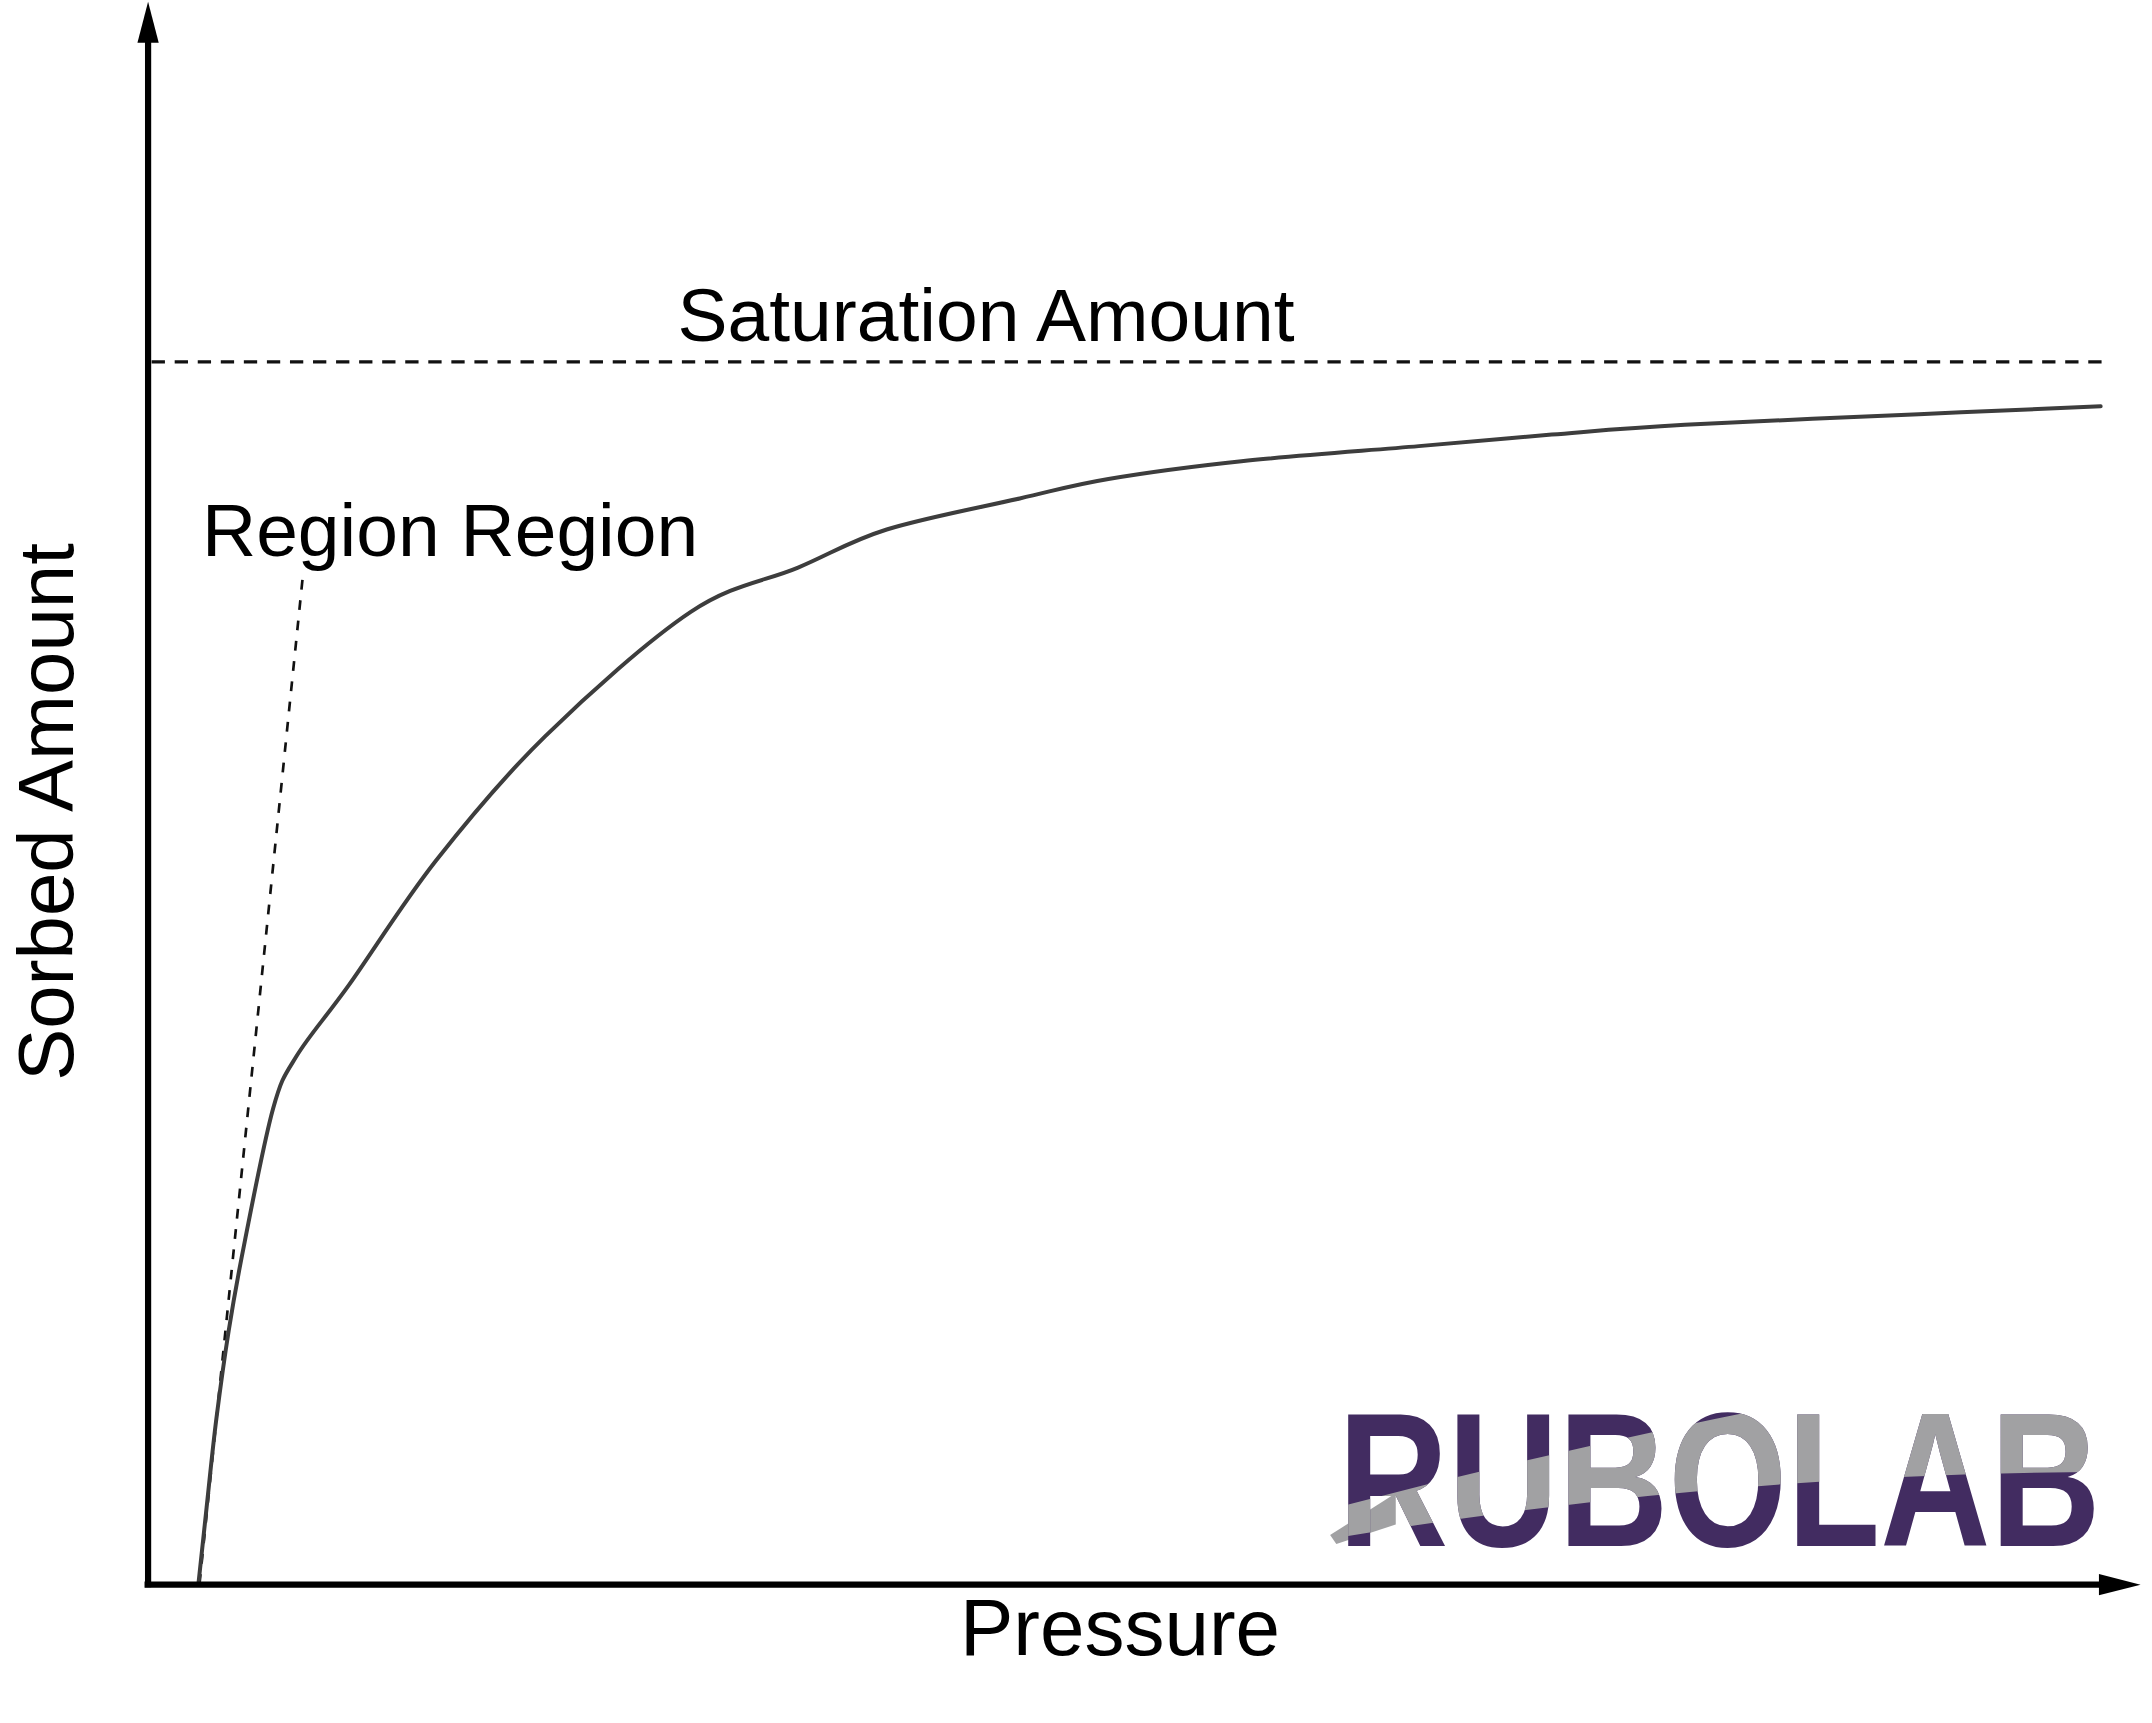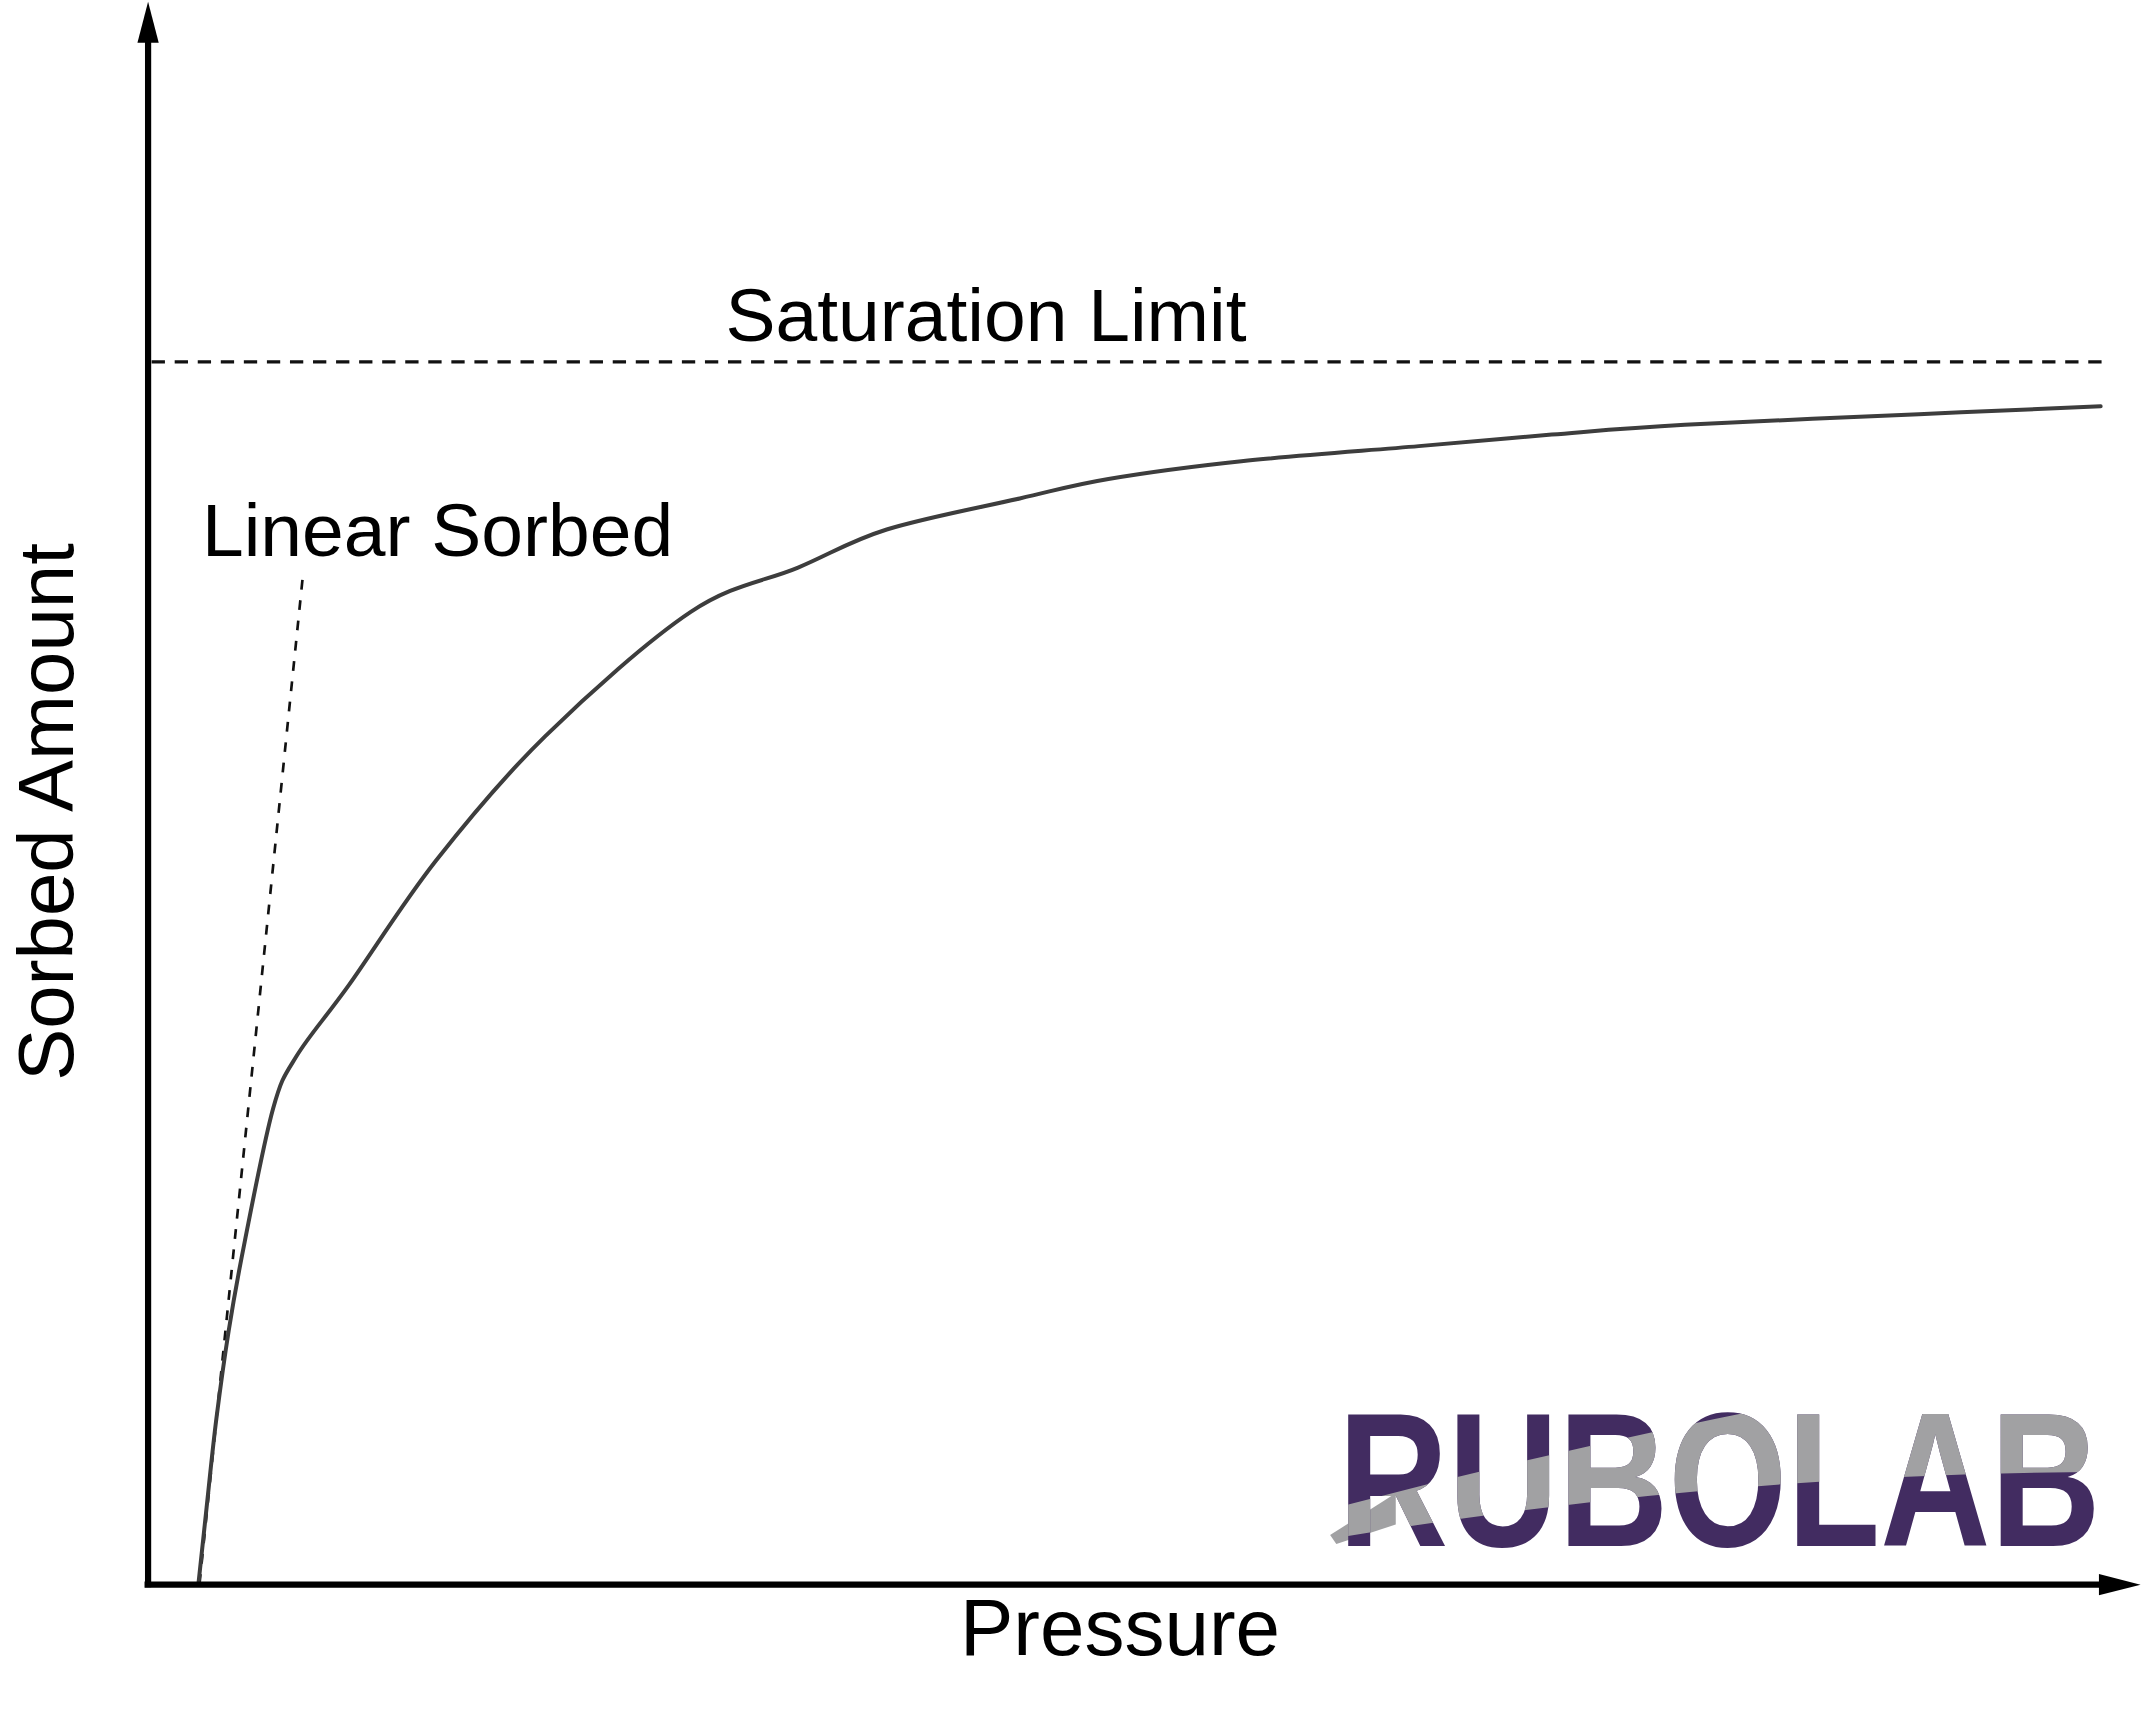--- a/index.html
+++ b/index.html
@@ -77,21 +77,21 @@
       <polygon points="1500,1731 1574,1684 1574,1719 1507,1741" fill="#a1a1a3"></polygon>
 
       <text transform="translate(1509,1743) scale(0.8,1)" font-family="Liberation Sans, sans-serif" font-weight="bold" font-size="215" fill="#422c61">RUBOLAB</text>
 
       <g clip-path="url(#logo-swoosh-clip)">
         <text transform="translate(1509,1743) scale(0.8,1)" font-family="Liberation Sans, sans-serif" font-weight="bold" font-size="215" fill="#a1a1a3">RUBOLAB</text>
       </g>
     </g>
   </svg>
 
-  <div id="saturation-label" class="chart-label">Saturation Limit</div>
+  <div id="saturation-label" class="chart-label">Saturation Amount</div>
 
-  <div id="linear-region-label" class="chart-label">Linear Sorbed</div>
+  <div id="linear-region-label" class="chart-label">Region Region</div>
 
   <div id="x-axis-label" class="chart-label">Pressure</div>
 
   <div id="y-axis-label" class="chart-label">Sorbed Amount</div>
 </div>
 
 
 </body></html>

